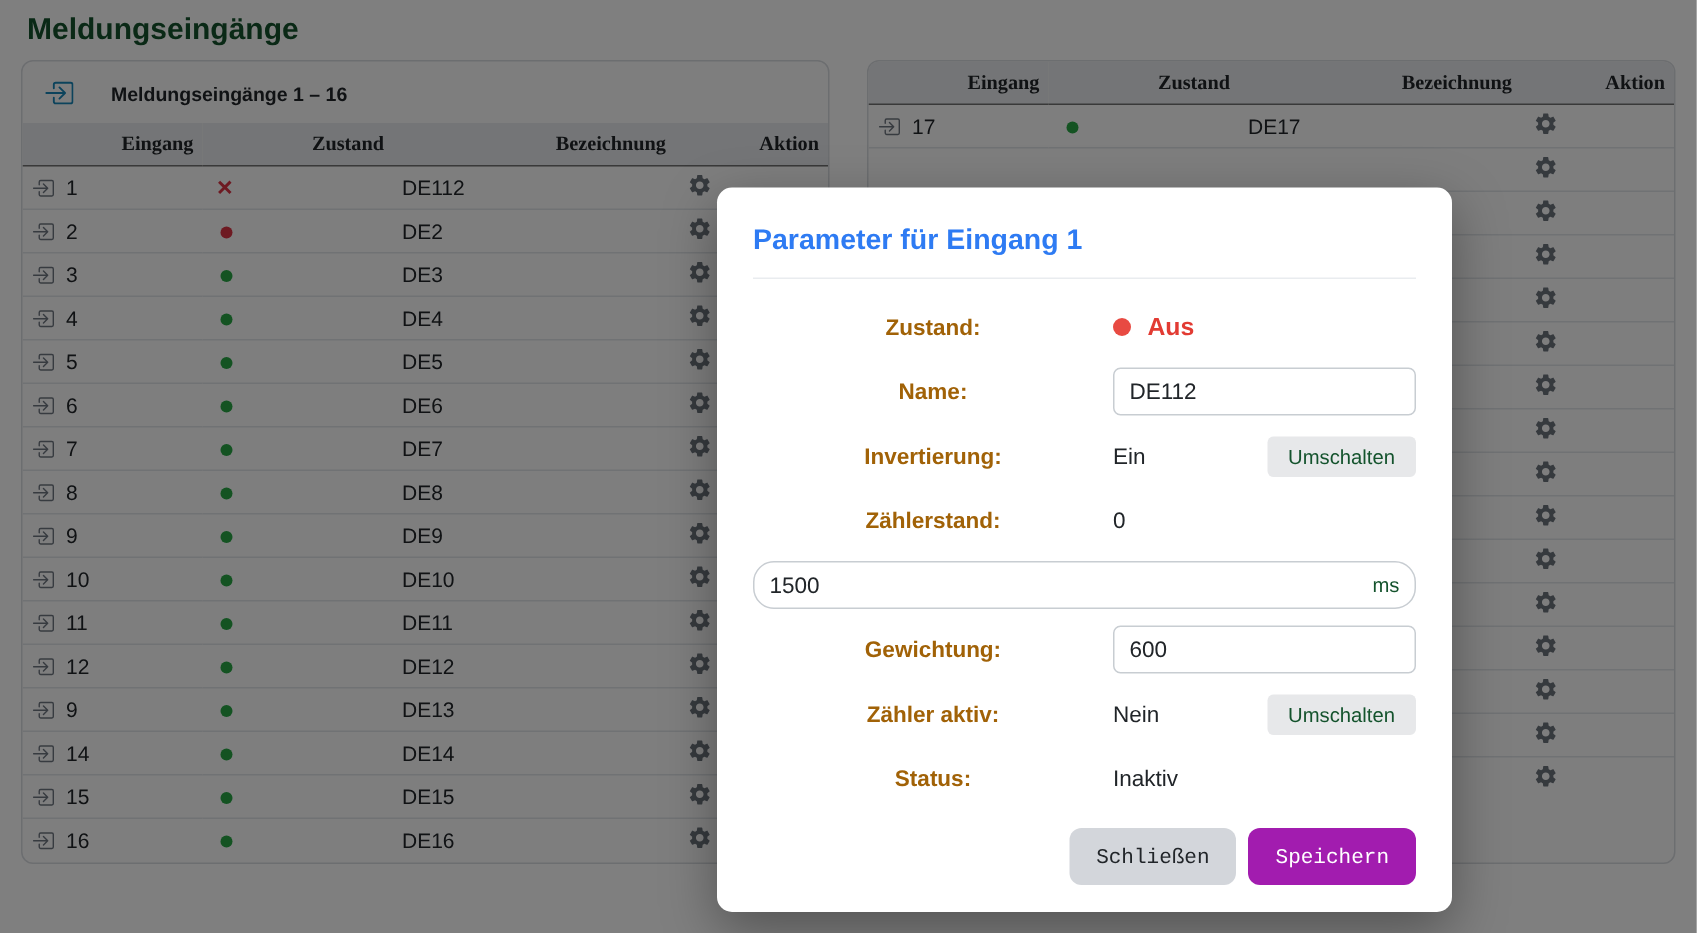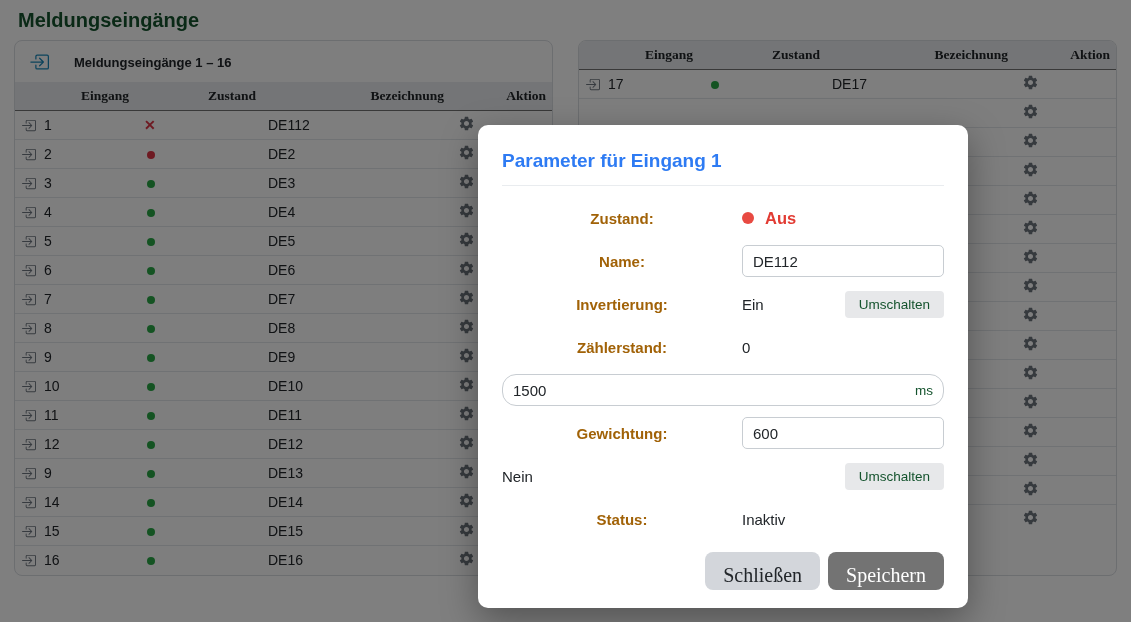--- a/index.html
+++ b/index.html
@@ -83,23 +83,23 @@
     position: absolute; right: 11px; top: 50%; transform: translateY(-50%);
     color: #14532d; font-size: 13.5px; pointer-events: none;
   }
   .btn-toggle {
     margin-left: auto; background: #e7e8ea; border: none; border-radius: 4px;
     font-size: 13.5px; color: #14532d; padding: 6px 14px; cursor: pointer;
     font-family: "Liberation Sans", sans-serif;
   }
   .modal-actions { display: flex; justify-content: flex-end; gap: 8px; margin-top: 17px; }
   .btn { border: none; border-radius: 8px; height: 38px; padding: 12px 18px;
-    font-size: 20px; cursor: pointer; font-family: Liberation Serif, serif; }
+    font-size: 14px; cursor: pointer; font-family: Liberation Mono, monospace; }
   .btn-close { background: #d3d6db; color: #212529; }
-  .btn-save { background: #737373; color: #ffffff; }
+  .btn-save { background: #a21caf; color: #ffffff; }
 </style>
 </head>
 <body>
 
 <div class="page-title">Meldungseingänge</div>
 
 <div class="panels">
 
   <div class="panel">
     <div class="panel-head">
@@ -644,20 +644,21 @@
   </div>
 
   <div class="m-row">
     <div class="m-label">Gewichtung:</div>
     <div class="m-value">
       <input class="t-input" type="text" value="600" style="">
     </div>
   </div>
 
   <div class="m-row">
+    <div class="m-label">Zähler aktiv:</div>
     <div class="m-value">
       <span>Nein</span>
       <button class="btn-toggle">Umschalten</button>
     </div>
   </div>
 
   <div class="m-row">
     <div class="m-label">Status:</div>
     <div class="m-value">
       <span>Inaktiv</span>

